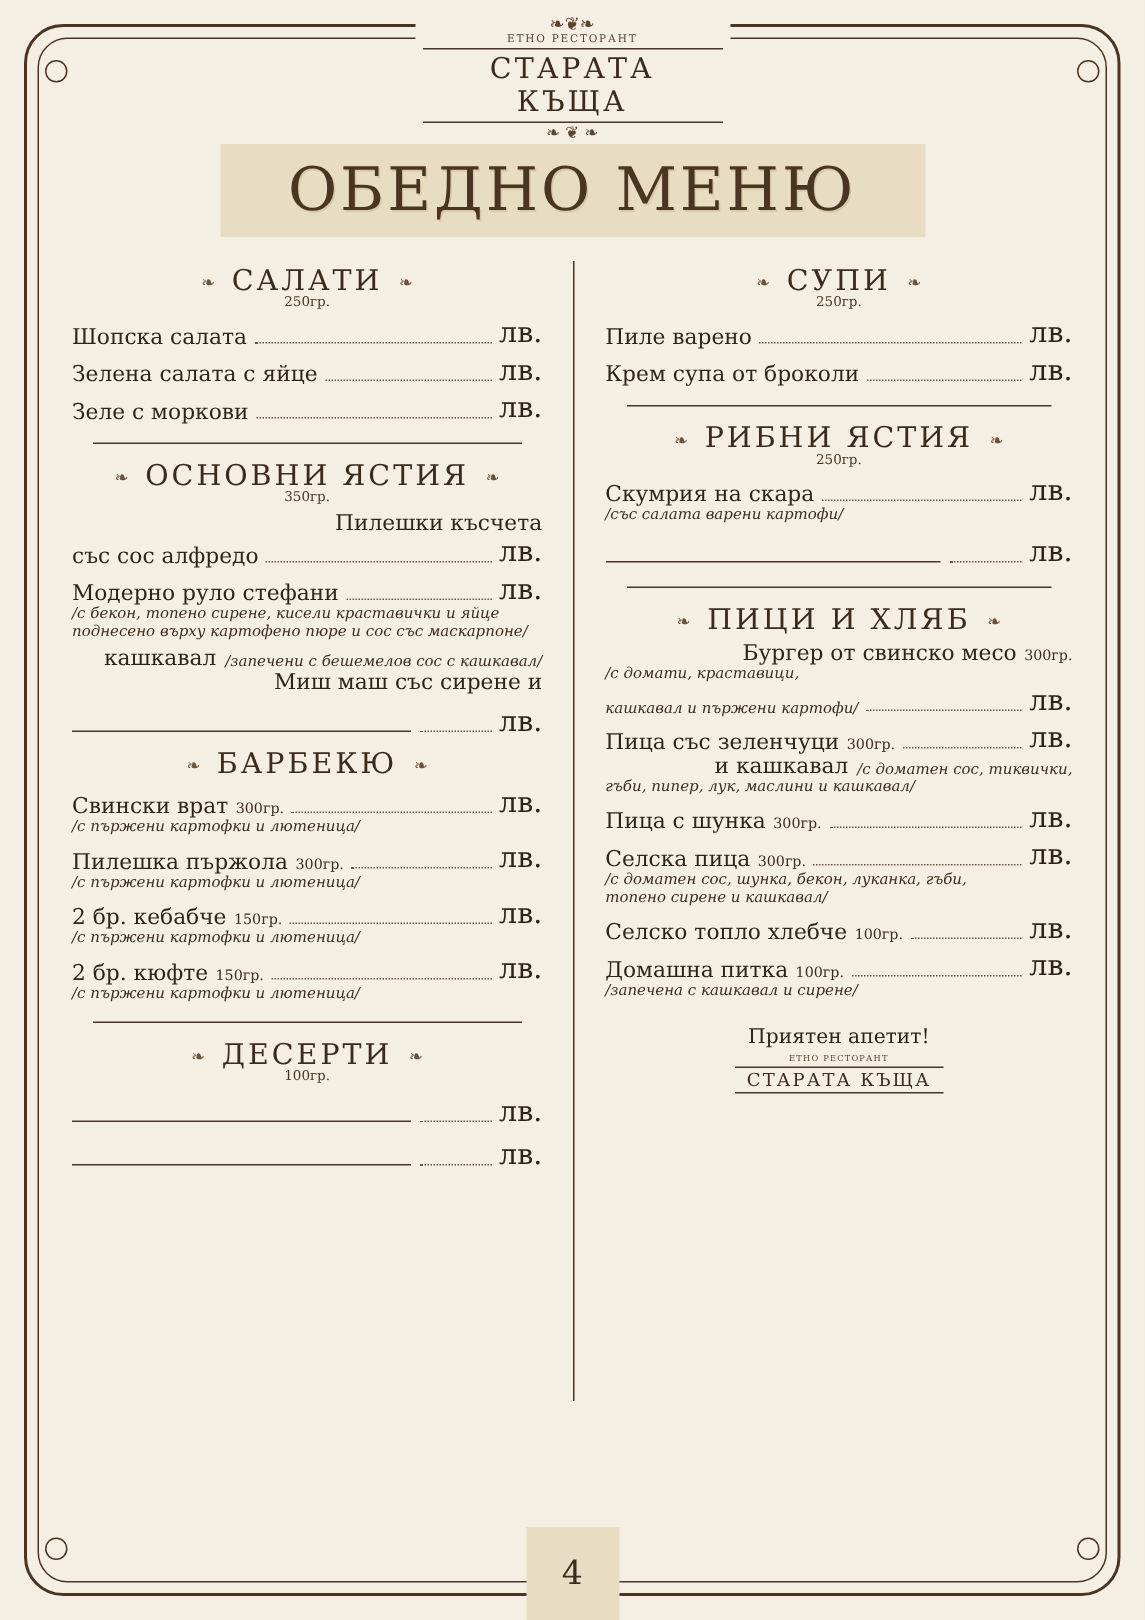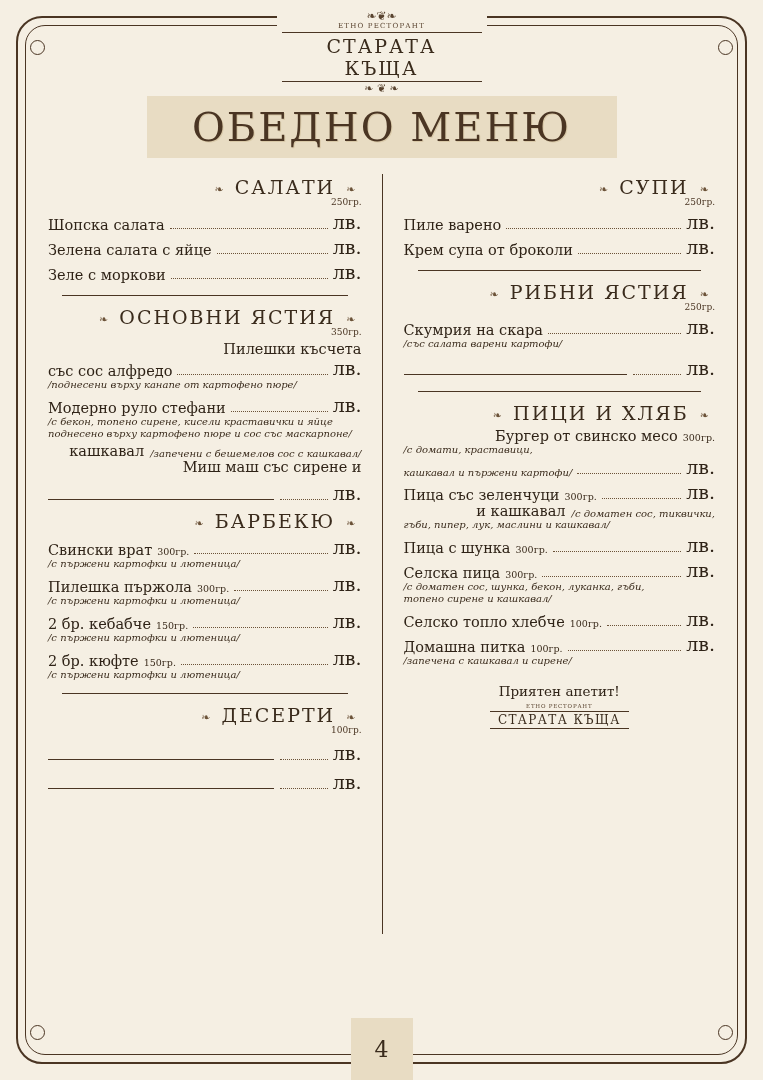--- a/index.html
+++ b/index.html
@@ -127,21 +127,21 @@
   .divider {
     position: absolute;
     left: 50%;
     top: 4px;
     bottom: 86px;
     width: 1px;
     background: #4a3523;
   }
 
   .section-head {
-    text-align: right;
+    text-align: center;
     margin: 6px 0 4px;
   }
   .section-title {
     font-size: 19px;
     letter-spacing: 2px;
     color: #3a2b1c;
     font-family: "DejaVu Serif", serif;
     display: inline-block;
   }
   .orn {
@@ -353,21 +353,20 @@
 
         <div class="item">
           <div class="item-line">
             <span class="item-name">Пилешки късчета</span>
           </div>
           <div class="item-line">
             <span class="item-name">със сос алфредо</span>
             <span class="dots"></span>
             <span class="price">лв.</span>
           </div>
-          <div class="item-desc">/поднесени върху канапе от картофено пюре/</div>
         </div>
 
         <div class="item">
           <div class="item-line">
             <span class="item-name">Модерно руло стефани</span>
             <span class="dots"></span>
             <span class="price">лв.</span>
           </div>
           <div class="item-desc">/с бекон, топено сирене, кисели краставички и яйце поднесено върху картофено пюре и сос със маскарпоне/</div>
         </div>

